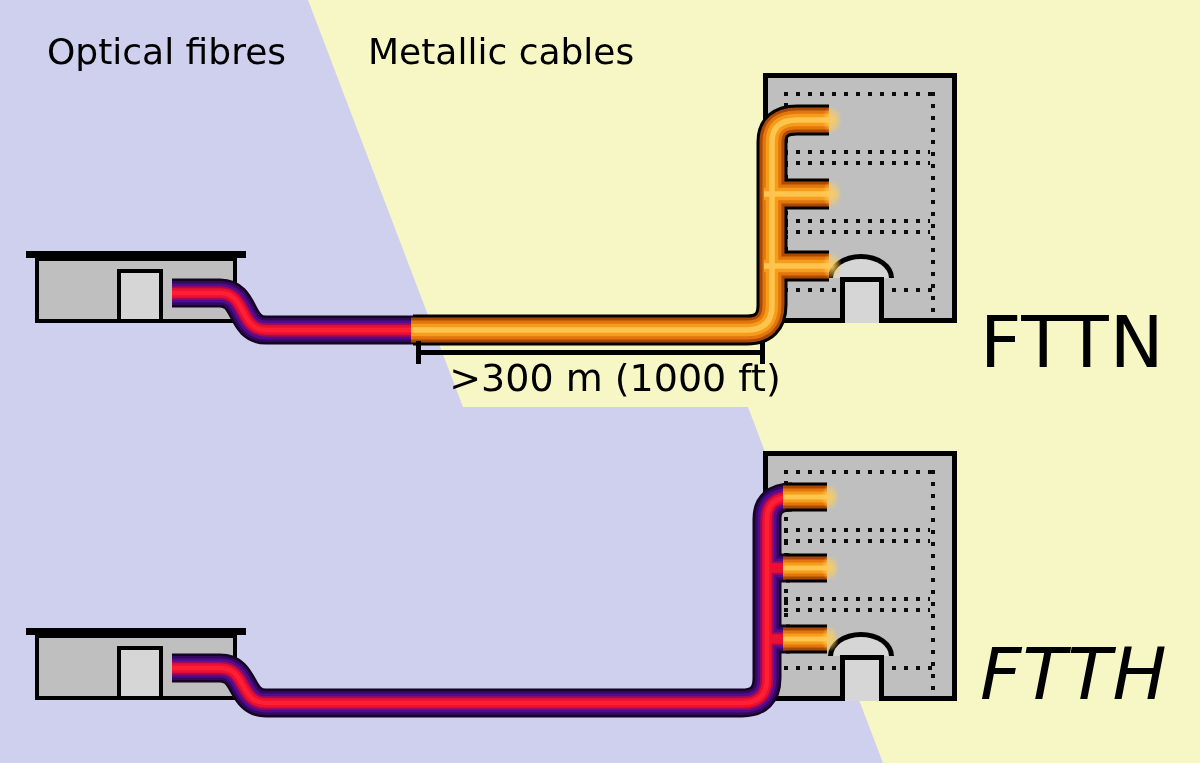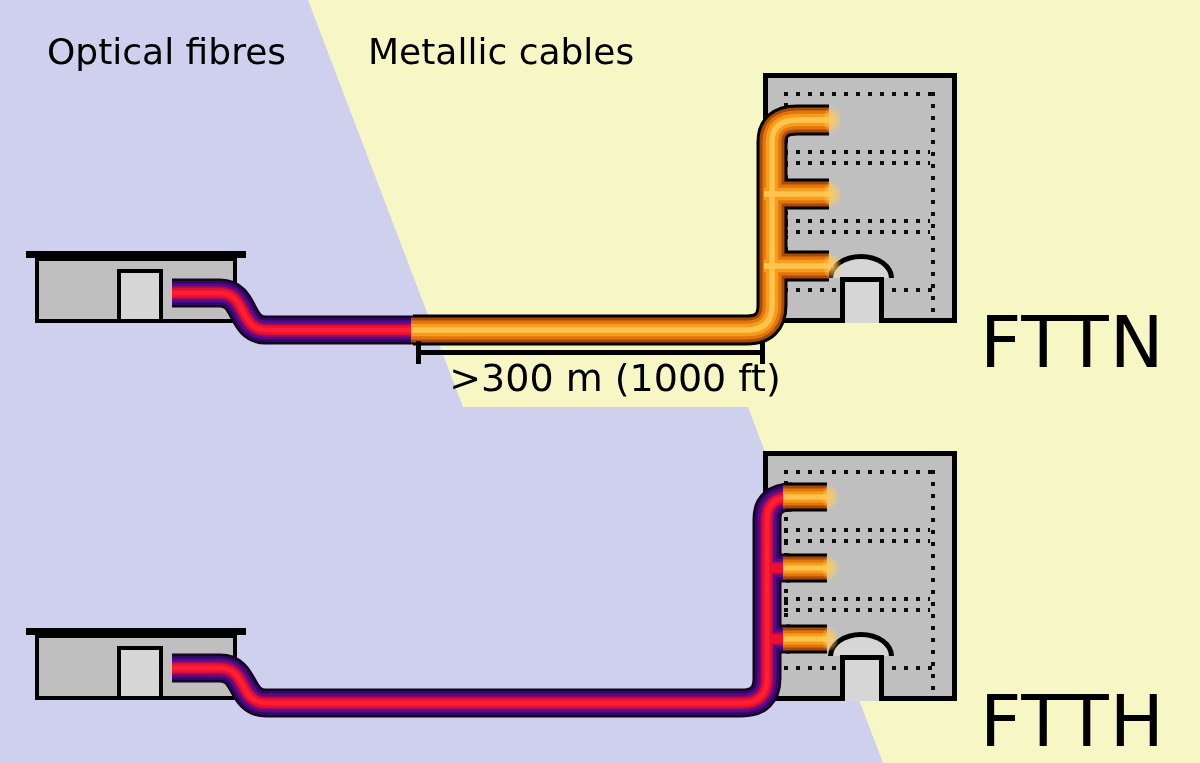--- a/index.html
+++ b/index.html
@@ -11,21 +11,21 @@
   }
   .metallic-region{
     position:absolute;inset:0;background:var(--c-metallic_bg,#f7f7c6);
     clip-path:polygon(308px 0px,1200px 0px,1200px 763px,883px 763px,748px 407px,463px 407px);
   }
   .area-label{position:absolute;top:30px;font-size:36px;line-height:1.2;white-space:nowrap;}
   #optical-label{left:47px;}
   #metallic-label{left:368px;}
   .big-label{position:absolute;left:980px;font-size:72px;line-height:1;letter-spacing:1px;white-space:nowrap;}
   #fttn-label{top:281px;margin-top:25px;}
-  #ftth-label{top:685px;}
+  #ftth-label{top:638px;font-style:italic;}
 
   
   .cabinet{position:absolute;left:35px;width:202px;height:66px;
     background:var(--c-building_fill,#bfbfbf);border:4px solid #000;box-sizing:border-box;}
   .cabinet-roof{position:absolute;left:26px;width:220px;height:7px;background:#000;}
   .cabinet-door{position:absolute;left:117px;width:46px;height:54px;
     background:var(--c-door_fill,#d6d6d6);border:4px solid #000;box-sizing:border-box;}
   #cabinet-top{top:257px;} #cabinet-top-roof{top:251px;} #cabinet-top-door{top:269px;}
   #cabinet-bottom{top:634px;} #cabinet-bottom-roof{top:628px;} #cabinet-bottom-door{top:646px;}
 

